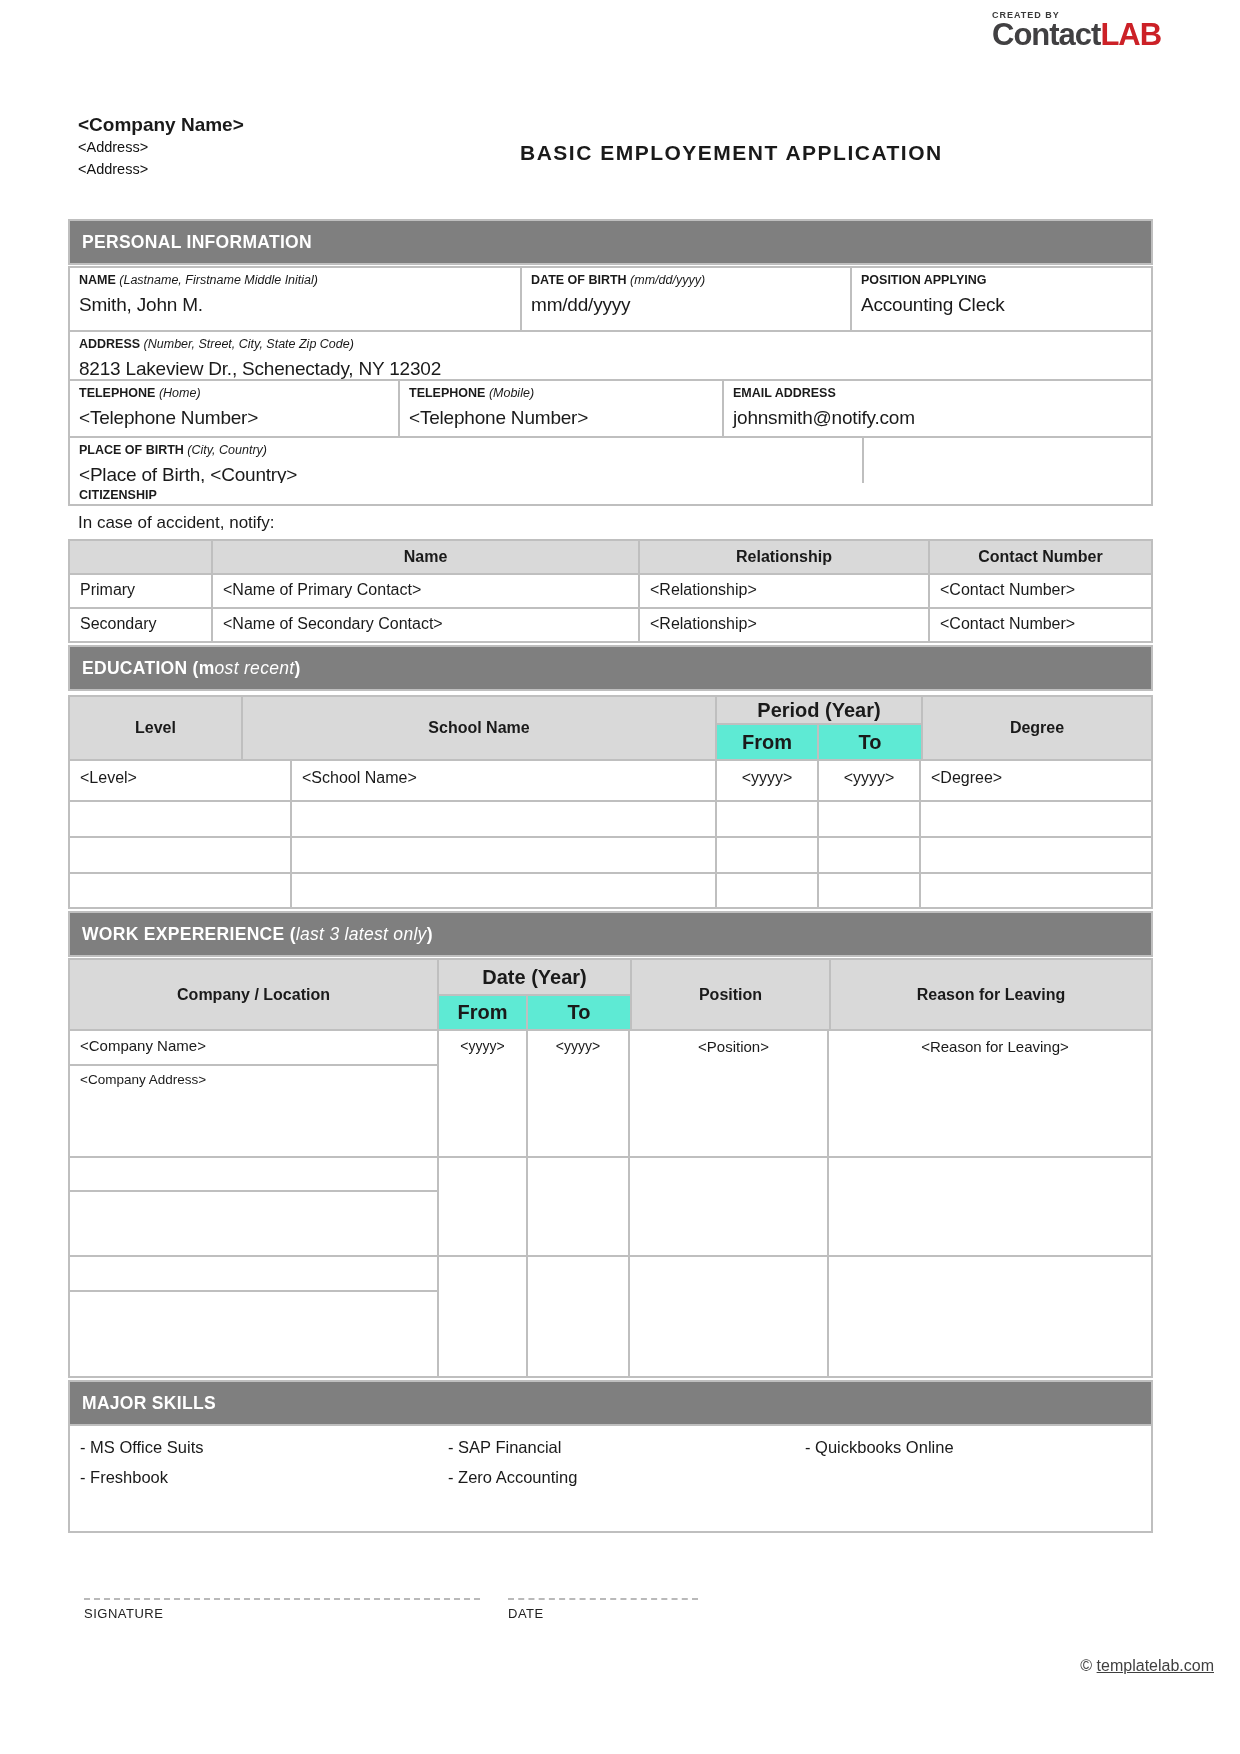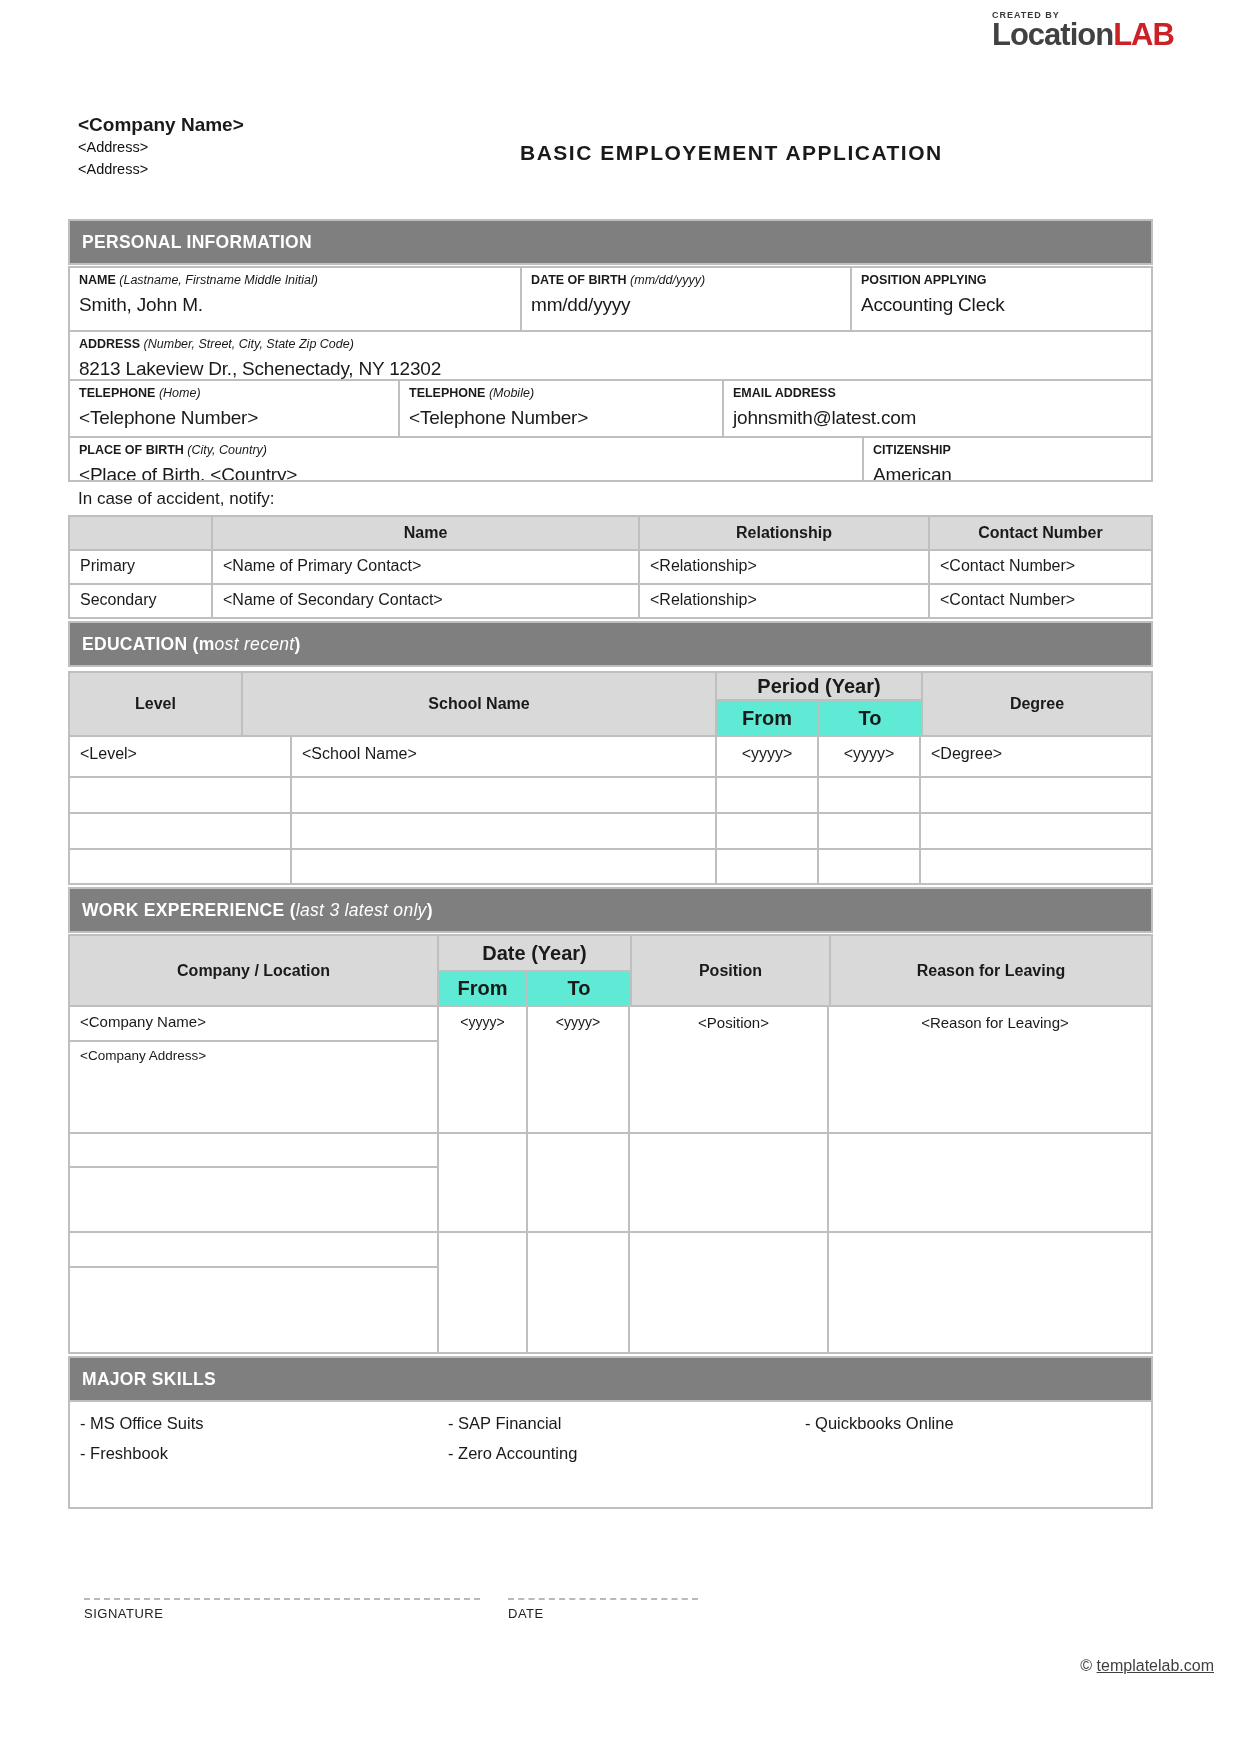--- a/index.html
+++ b/index.html
@@ -38,21 +38,21 @@
   .td { border-right:2px solid #bfbfbf; overflow:hidden; }
   .td:last-child { border-right:none; }
   .grow { flex:1; }
   .hc { display:flex; align-items:center; justify-content:center;
         font-weight:bold; font-size:16px; background:#d9d9d9; text-align:center; }
   
   .pi-cell { padding:5px 8px 16px 9px; }
   .pi-label { font-size:12.5px; font-weight:bold; }
   .pi-label i { font-weight:normal; }
   .pi-value { font-size:19px; margin-top:7px; letter-spacing:-.2px; }
-  .rowA { height:62px; } .rowB { height:49px; } .rowC { height:57px; } .rowD { height:44px; }
+  .rowA { height:62px; } .rowB { height:49px; } .rowC { height:57px; } .rowD { height:68px;flex-direction:column; }
   
   .notify-text { font-size:17px; padding:7px 0 8px 10px; height:33px; }
   
   .c-row { height:34px; font-size:16px; }
   .c-cell { padding:6px 0 1px 10px; }
   .c-head { height:32px; }
   
   .grp { display:flex; flex-direction:column; }
   .grp-top { border-bottom:2px solid #bfbfbf; display:flex; align-items:center; justify-content:center;
              font-weight:bold; font-size:20px; background:#d9d9d9; }
@@ -89,21 +89,21 @@
   .footer a { color:#3f3f3f; text-decoration:underline; }
 </style>
 </head>
 <body>
 
 <div class="page">
 
   <div class="logo">
     <div class="created">CREATED BY</div>
     <div class="brand">
-      <span class="dark">Location</span><span class="red">LAB</span>
+      <span class="dark">Contact</span><span class="red">LAB</span>
     </div>
   </div>
 
   <div class="company-block">
     <div class="company-name">&lt;Company Name&gt;</div>
     <div class="company-addr">&lt;Address&gt;</div>
     <div class="company-addr">&lt;Address&gt;</div>
   </div>
   <div class="doc-title">BASIC EMPLOYEMENT APPLICATION</div>
 
@@ -138,21 +138,21 @@
         <div class="td pi-cell" style="width:330px">
           <div class="pi-label"><span>TELEPHONE</span> <i>(Home)</i></div>
           <div class="pi-value">&lt;Telephone Number&gt;</div>
         </div>
         <div class="td pi-cell" style="width:324px">
           <div class="pi-label"><span>TELEPHONE</span> <i>(Mobile)</i></div>
           <div class="pi-value">&lt;Telephone Number&gt;</div>
         </div>
         <div class="td pi-cell grow">
           <div class="pi-label"><span>EMAIL ADDRESS</span></div>
-          <div class="pi-value">johnsmith@latest.com</div>
+          <div class="pi-value">johnsmith@notify.com</div>
         </div>
       </div>
       <div class="tr rowD">
         <div class="td pi-cell" style="width:794px">
           <div class="pi-label"><span>PLACE OF BIRTH</span> <i>(City, Country)</i></div>
           <div class="pi-value">&lt;Place of Birth, &lt;Country&gt;</div>
         </div>
         <div class="td pi-cell grow">
           <div class="pi-label"><span>CITIZENSHIP</span></div>
           <div class="pi-value">American</div>

